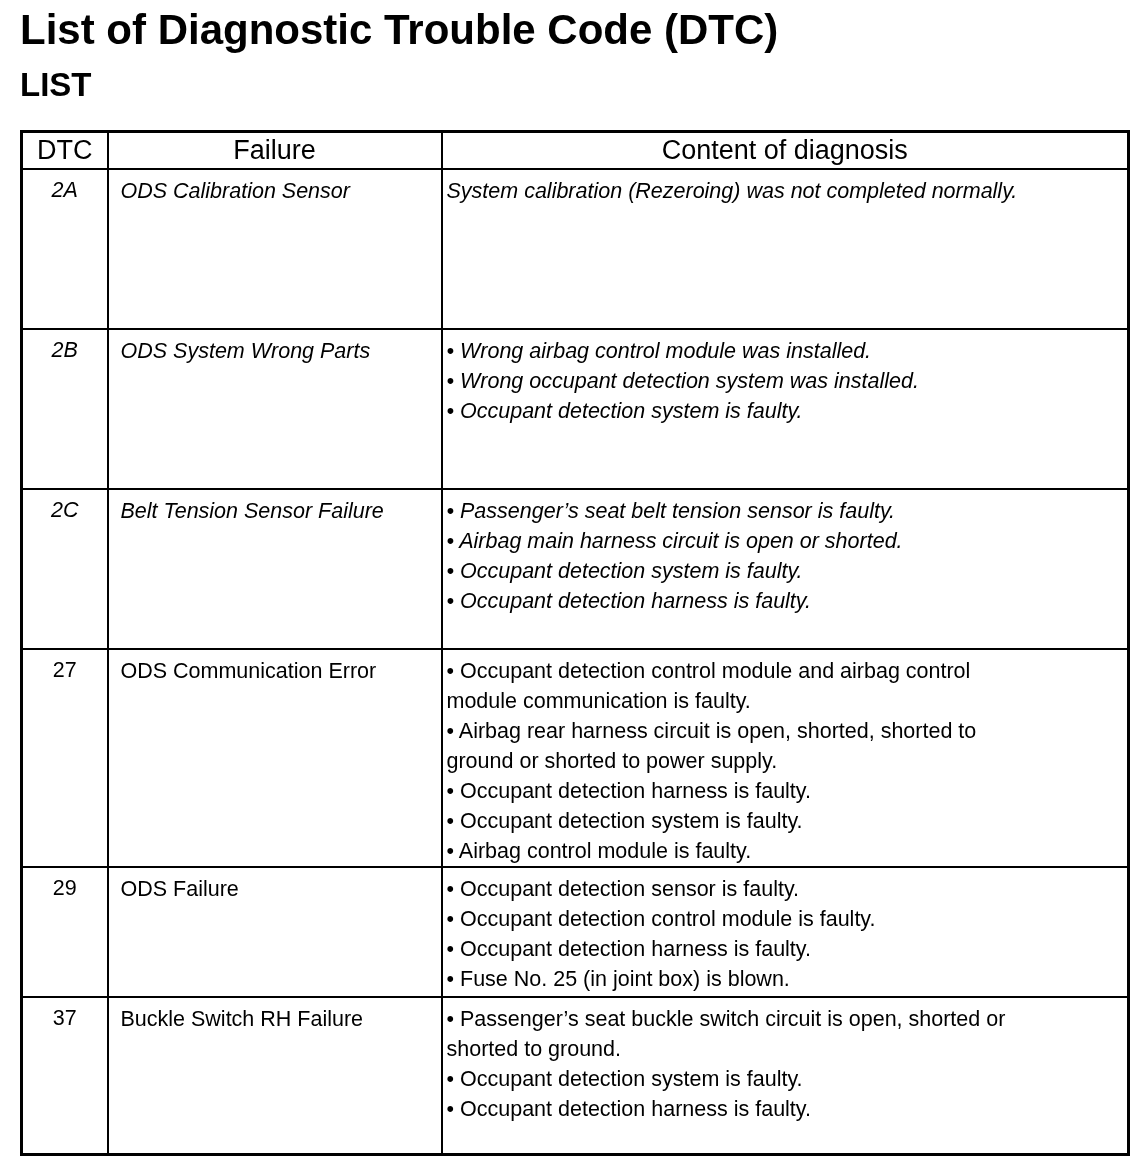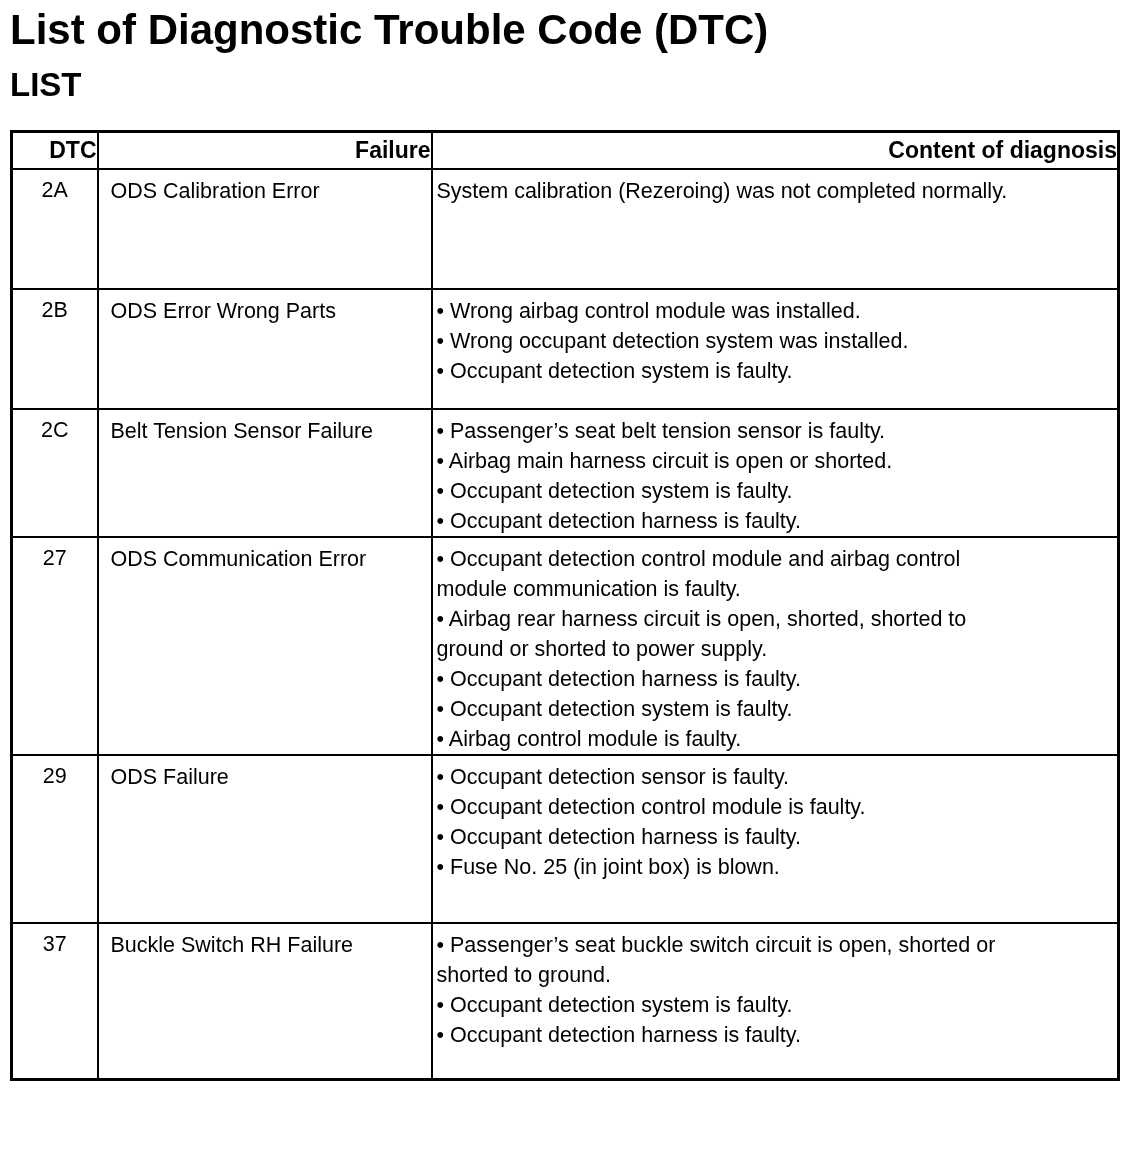--- a/index.html
+++ b/index.html
@@ -10,20 +10,21 @@
     color: #000000;
     font-family: "Liberation Sans", "DejaVu Sans", sans-serif;
   }
   body {
     width: 1136px;
     height: 1168px;
     overflow: hidden;
   }
   .page {
     padding: 6px 0 0 10px;
+    margin-left: 10px;
   }
   .title {
     font-size: 42px;
     font-weight: 700;
     line-height: 1.12;
     margin: 0;
     letter-spacing: 0;
   }
   .subtitle {
     font-size: 33px;
@@ -38,24 +39,24 @@
     margin-top: 27px;
   }
   table.dtc th,
   table.dtc td {
     border: 2px solid #000000;
   }
   table.dtc {
     border: 3px solid #000000;
   }
   .dtc th {
-    font-weight: 700;
-    font-size: 23px;
+    font-weight: 400;
+    font-size: 27px;
     height: 37px;
-    text-align: right;
+    text-align: center;
     padding: 2px 0;
     vertical-align: middle;
   }
   .dtc td {
     vertical-align: top;
     font-size: 21.5px;
   }
   td.c-dtc {
     text-align: center;
     padding-top: 8px;
@@ -64,23 +65,23 @@
     padding: 8px 6px 0 12px;
     line-height: 26px;
   }
   td.c-content {
     padding: 6px 4px 0 4px;
   }
   .line {
     line-height: 30px;
     white-space: nowrap;
   }
-  tr.h160 { height: 120px; }
+  tr.h160 { height: 160px; font-style: italic; }
   tr.h220 { height: 156px; }
-  tr.h130 { height: 168px; }
+  tr.h130 { height: 130px; }
   tr.h157 { height: 157px; }
 </style>
 </head>
 <body>
 
 <div class="page">
   <h1 class="title">List of Diagnostic Trouble Code (DTC)</h1>
   <h2 class="subtitle">LIST</h2>
 
   <table class="dtc">
@@ -93,29 +94,29 @@
       <tr>
         <th>DTC</th>
         <th>Failure</th>
         <th>Content of diagnosis</th>
       </tr>
     </thead>
     <tbody>
 
       <tr class="h160">
         <td class="c-dtc">2A</td>
-        <td class="c-display">ODS Calibration Error</td>
+        <td class="c-display">ODS Calibration Sensor</td>
         <td class="c-content">
           <div class="line">System calibration (Rezeroing) was not completed normally.</div>
         </td>
       </tr>
 
       <tr class="h160">
         <td class="c-dtc">2B</td>
-        <td class="c-display">ODS Error Wrong Parts</td>
+        <td class="c-display">ODS System Wrong Parts</td>
         <td class="c-content">
           <div class="line">• Wrong airbag control module was installed.</div>
           <div class="line">• Wrong occupant detection system was installed.</div>
           <div class="line">• Occupant detection system is faulty.</div>
         </td>
       </tr>
 
       <tr class="h160">
         <td class="c-dtc">2C</td>
         <td class="c-display">Belt Tension Sensor Failure</td>

